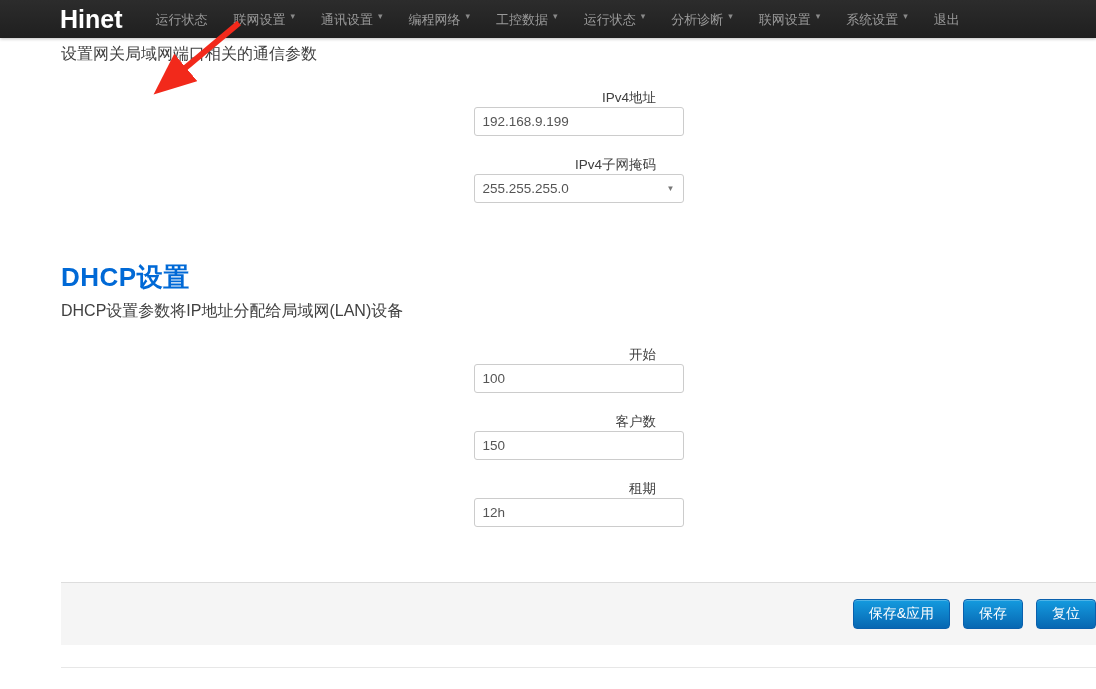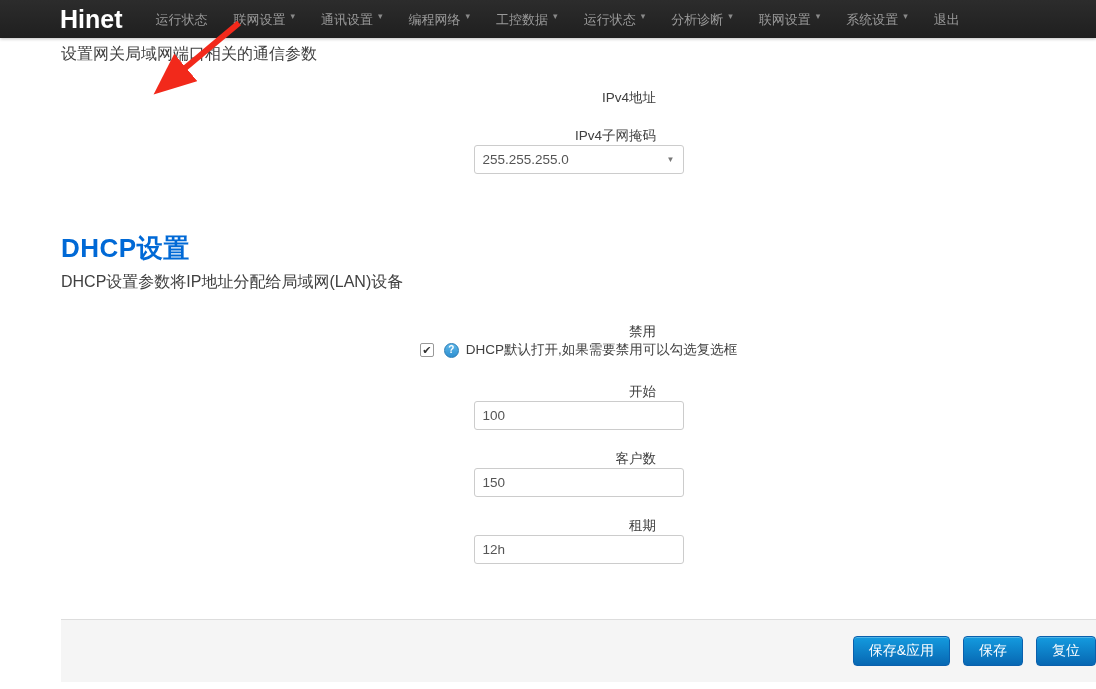--- a/index.html
+++ b/index.html
@@ -237,42 +237,35 @@
   <line x1="239" y1="23" x2="172" y2="79" stroke="#f2291b" stroke-width="6" marker-end="url(#arrowhead)"></line>
 </svg>
 
 <div class="content">
 
   <div class="section-subtitle">设置网关局域网端口相关的通信参数</div>
 
   <div class="form-area">
     <div class="form-row">
       <div class="form-label">IPv4地址</div>
+      <input class="text-input" type="text" value="192.168.9.199" style="">
     </div>
     <div class="form-row">
       <div class="form-label">IPv4子网掩码</div>
       <div class="select-box">
         <span>255.255.255.0</span>
         <span class="select-arrow">▼</span>
       </div>
     </div>
   </div>
 
   <h2 class="section-title dhcp-title">DHCP设置</h2>
   <div class="section-subtitle">DHCP设置参数将IP地址分配给局域网(LAN)设备</div>
 
   <div class="form-area">
-    <div class="form-row checkbox-row">
-      <div class="form-label">禁用</div>
-      <span class="inline-center">
-        <span class="checkbox">✔</span>
-        <span class="help-icon">?</span>
-        <span class="hint-text">DHCP默认打开,如果需要禁用可以勾选复选框</span>
-      </span>
-    </div>
     <div class="form-row">
       <div class="form-label">开始</div>
       <input class="text-input" type="text" value="100" style="">
     </div>
     <div class="form-row">
       <div class="form-label">客户数</div>
       <input class="text-input" type="text" value="150" style="">
     </div>
     <div class="form-row">
       <div class="form-label">租期</div>

